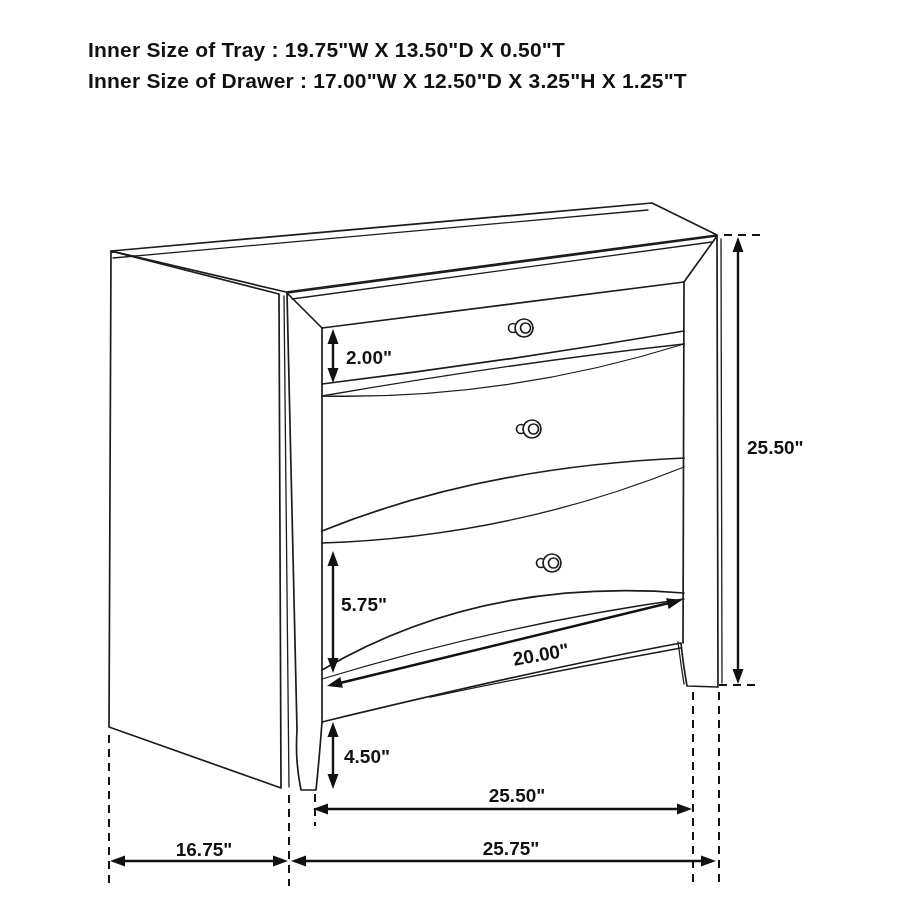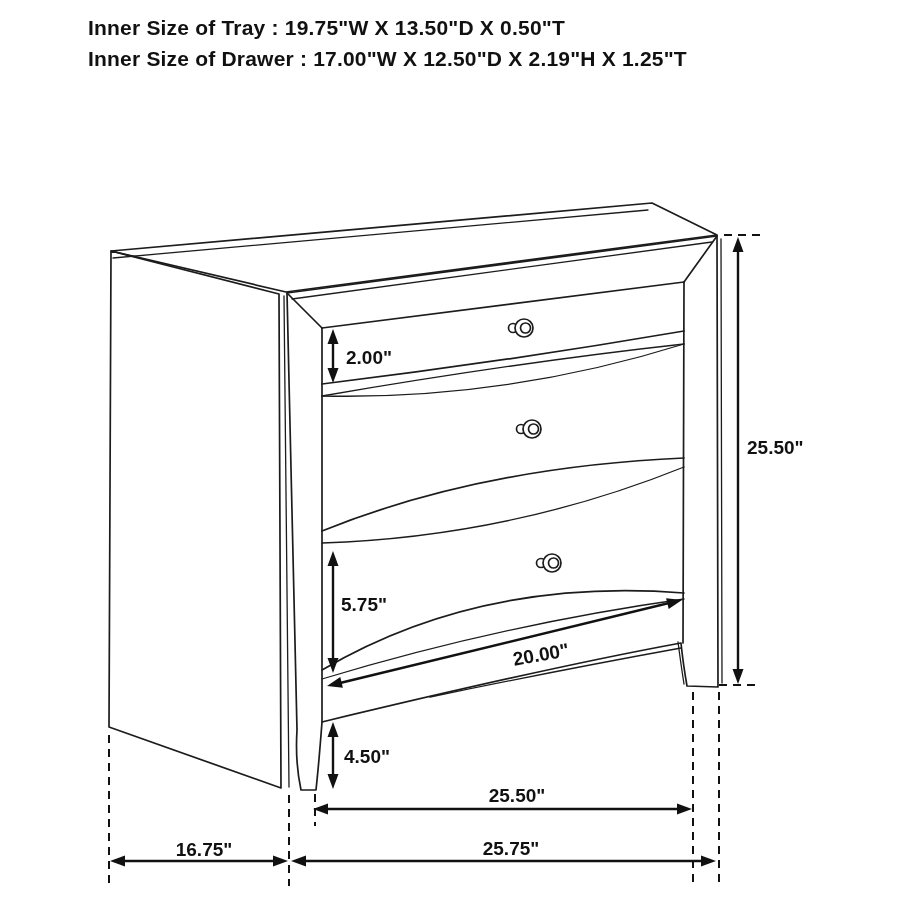--- a/index.html
+++ b/index.html
@@ -1,35 +1,35 @@
 <!DOCTYPE html>
 <html><head>
 <meta charset="utf-8">
 <style>
   html,body{margin:0;padding:0;background:#fff;}
   .page{position:relative;width:900px;height:900px;background:#fff;overflow:hidden;
         font-family:"Liberation Sans",sans-serif;}
-  .header{position:absolute;left:88px;top:12px;font-weight:bold;font-size:21px;
+  .header{position:absolute;left:88px;top:34px;font-weight:bold;font-size:21px;
           line-height:31px;color:#111;letter-spacing:0.2px;white-space:nowrap;}
   svg text{font-family:"Liberation Sans",sans-serif;font-weight:bold;fill:#111;}
   .outline{fill:none;stroke:#1c1c1c;stroke-width:1.7;stroke-linejoin:round;stroke-linecap:round;}
   .thin{fill:none;stroke:#1c1c1c;stroke-width:1.3;stroke-linejoin:round;stroke-linecap:round;}
   .dim{stroke:#111;stroke-width:2.4;fill:none;}
   .dimhead{fill:#111;stroke:none;}
   .dash{stroke:#111;stroke-width:2;fill:none;stroke-dasharray:8 6;}
   .knob{fill:#fff;stroke:#1c1c1c;stroke-width:1.7;}
 </style>
 </head>
 <body>
 
 <div class="page">
 
   <div class="header">
     <div>Inner Size of Tray : 19.75"W X 13.50"D X 0.50"T</div>
-    <div>Inner Size of Drawer : 17.00"W X 12.50"D X 2.19"H X 1.25"T</div>
+    <div>Inner Size of Drawer : 17.00"W X 12.50"D X 3.25"H X 1.25"T</div>
   </div>
 
   <svg width="900" height="900" viewBox="0 0 900 900">
 
     <g>
 
       <path class="outline" d="M111,251 L652,203 L717,235 L286,292 Z"></path>
       <path class="thin" d="M113,258 L648,210"></path>
       <path class="thin" d="M292,299 L712,242"></path>
 

